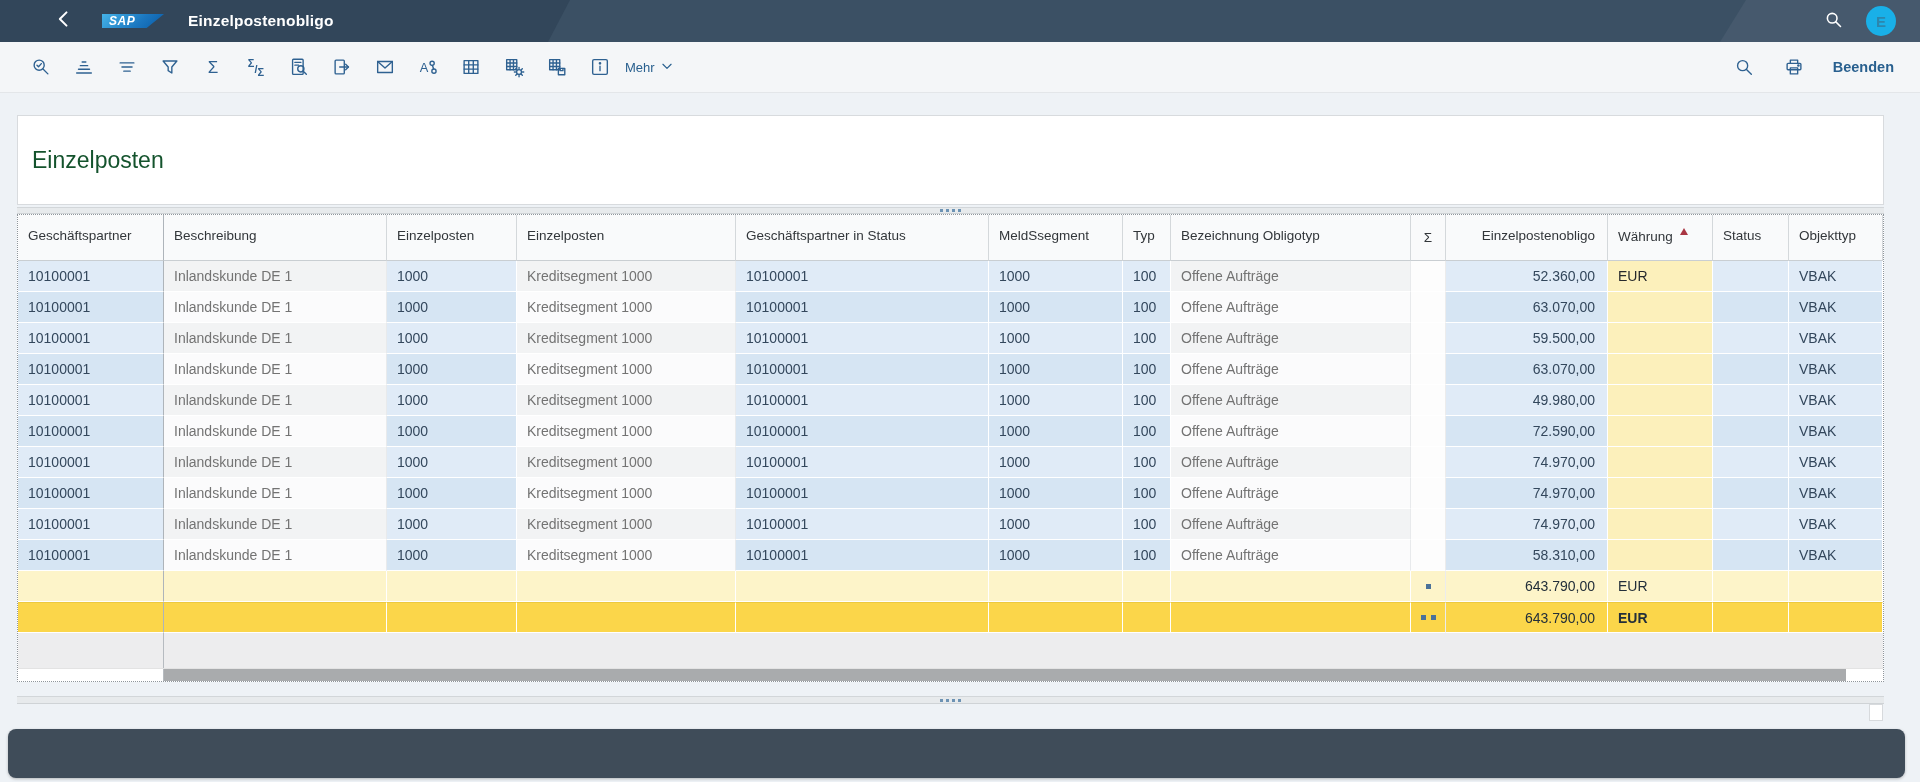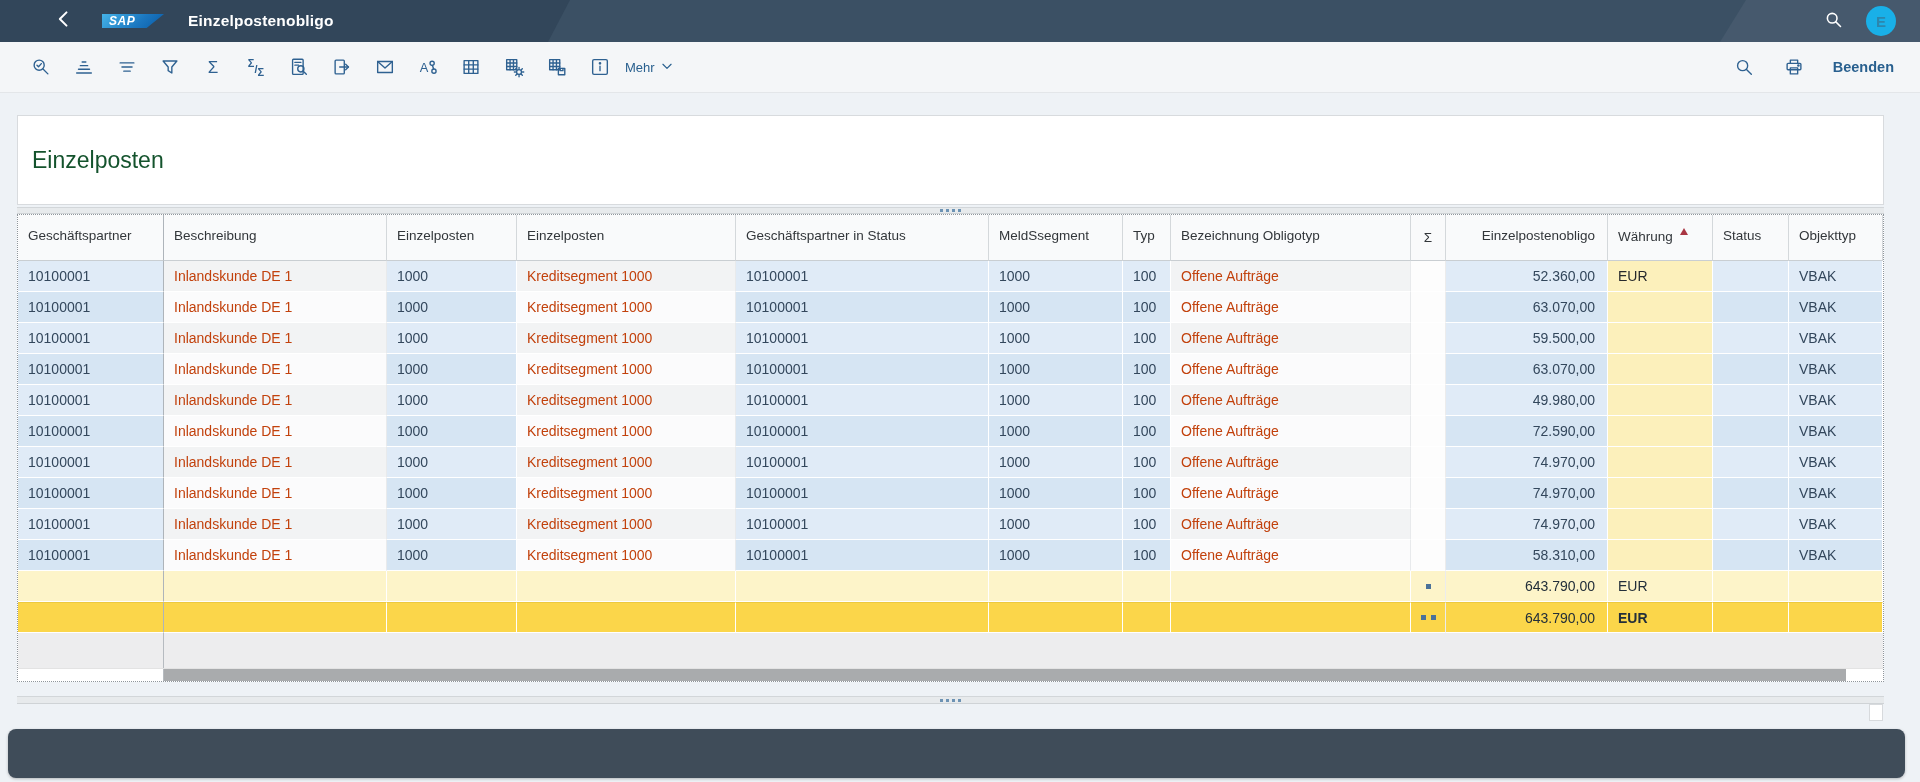--- a/index.html
+++ b/index.html
@@ -92,21 +92,21 @@
     border-left:4.5px solid transparent; border-right:4.5px solid transparent; border-bottom:7px solid #a93642; }
   .alv td {
     height:31px; font-size:14px; padding:0 8px 0 10px; white-space:nowrap; overflow:hidden;
     border-right:1px solid #fff; border-bottom:1px solid #fff; cursor:default;
   }
   tr.r-odd  td.c-key, tr.r-odd  td.c-amount, tr.r-odd  td.c-status { background:#e0ebf7; }
   tr.r-even td.c-key, tr.r-even td.c-amount, tr.r-even td.c-status { background:#d6e5f3; }
   tr.r-odd  td.c-plain { background:#f2f3f4; border-right-color:#e8eaec; }
   tr.r-even td.c-plain { background:#fbfbfc; border-right-color:#e8eaec; }
   td.c-key, td.c-amount { color:#33475c; }
-  td.c-plain { color:#c2410c; }
+  td.c-plain { color:#737373; }
   td.c-sum { background:#fdfdfd; border-right-color:#ececec; }
   td.c-currency { background:#fcf0bb; color:#26292c; }
   td.c-amount { text-align:right; padding-right:12px; }
   .alv td.first-col, .alv th.first-col { border-right:1px solid #aeb4ba; }
 
   tr.sum-row td { background:#fdf4c9 !important; color:#232f3a; }
   tr.grand-row td { background:#fbd64a !important; color:#232f3a; border-top:1px solid #ecc93f; }
   tr.sum-row td.c-amount, tr.grand-row td.c-amount { font-weight:400;margin-top:33px; }
   tr.grand-row td.c-currency { font-weight:700; }
   .bullets { display:flex; justify-content:center; gap:5px; }

